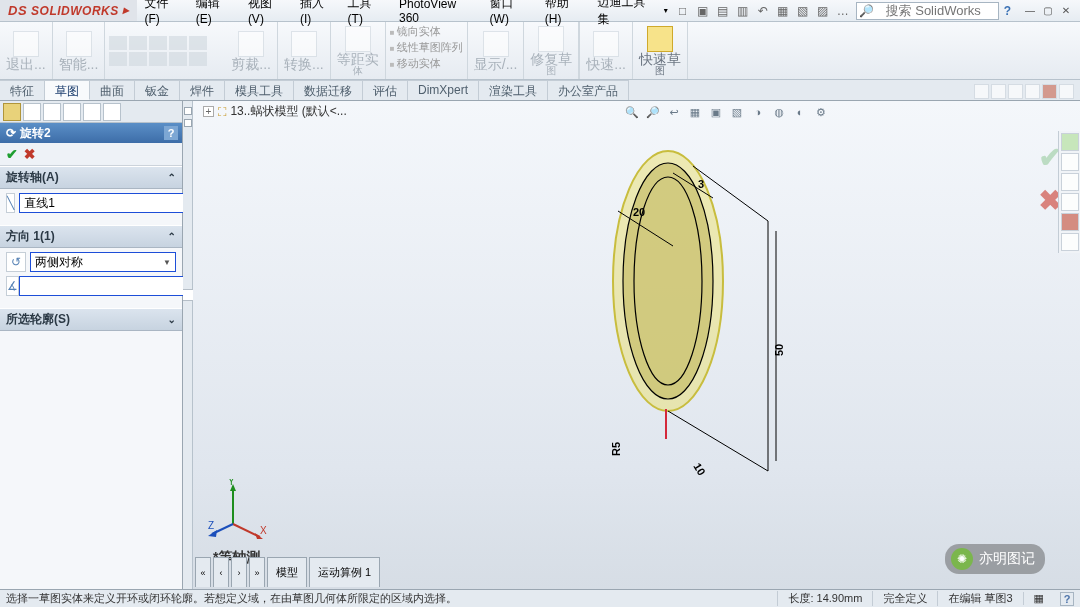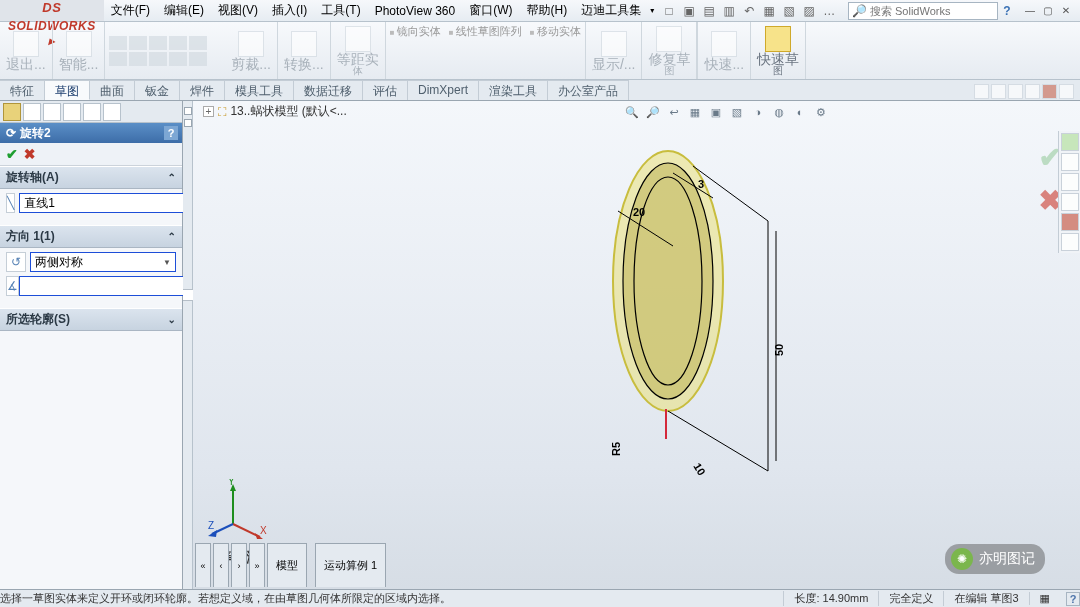--- a/index.html
+++ b/index.html
@@ -1,38 +1,38 @@
 <!DOCTYPE html>
 <html><head>
 <meta charset="utf-8">
 <style>
   * { margin:0; padding:0; box-sizing:border-box; font-family:"Microsoft YaHei","SimSun",Arial,sans-serif; }
   body { width:1080px; height:607px; overflow:hidden; background:#fff; font-size:12px; }
 
   
   .menubar { height:22px; display:flex; align-items:center; background:linear-gradient(#f6f8fb,#e6ecf2); border-bottom:1px solid #b7c2cc; }
-  .sw-logo { display:flex; align-items:center; gap:4px; padding:0 8px; font-weight:bold; background:#e0e4ea; height:100%; color:#c0392b; font-style:italic; font-size:12px; letter-spacing:.5px;flex-direction:column;}
+  .sw-logo { display:flex; align-items:center; gap:4px; padding:0 8px; font-weight:bold; background:#e0e4ea; height:100%; color:#c0392b; font-style:italic; font-size:12px; letter-spacing:.5px;}
   .sw-logo .s { font-size:13px; }
   .menubar .mitem { padding:2px 7px; cursor:default; }
   .menubar .spacer { flex:1; }
   .menubar .doc-icons { display:flex; gap:2px; padding:0 4px; align-items:center;}
   .tiny-ic { width:18px; height:18px; border:1px solid transparent; display:flex; align-items:center; justify-content:center; color:#666;}
   .searchbox { display:flex; align-items:center; border:1px solid #a7b5c2; background:#fff; height:18px; width:150px; padding:0 3px; gap:3px;}
-  .searchbox input { border:none; outline:none; width:100%; font-size:11px;}
+  .searchbox input { border:none; outline:none; width:100%; font-size:13px;margin-left:8px;}
   .win-ctrl { display:flex; gap:2px; padding:0 6px;}
   .win-ctrl span { width:16px; height:14px; display:flex; align-items:center; justify-content:center; font-size:10px; color:#555; border:1px solid transparent;}
 
   
   .ribbon { height:58px; background:linear-gradient(#f7f9fc,#e6ebf1); border-bottom:1px solid #b7c2cc; display:flex;}
   .rgroup { display:flex; flex-direction:column; align-items:center; justify-content:center; padding:1px 6px; border-right:1px solid #cfd7de; color:#6a7480; min-width:42px;}
   .rgroup.dis { color:#a8b1ba; }
   .rgroup .gic { width:26px; height:26px; border:1px solid #cfd7de; background:#fff; margin-bottom:1px; opacity:.6; }
   .rgroup .glab { font-size:14px; text-align:center; line-height:12px;}
   .rgroup .sub { font-size:10px; line-height:11px;}
-  .rsub { display:flex; flex-direction:row; font-size:11px; color:#999; padding:2px 4px; gap:8px;}
+  .rsub { display:flex; flex-direction:column; font-size:11px; color:#999; padding:2px 4px; gap:1px;}
   .rsub span::before { content:"■ "; color:#bbb; font-size:8px;}
   .rsketch { display:flex; flex-wrap:wrap; width:120px; height:100%; align-content:center; gap:2px; padding:0 4px;}
   .rsketch .sic { width:18px; height:14px; background:#cfd7de; opacity:.6;}
 
   
   .cmdtabs { height:21px; display:flex; background:#e4eaf0; border-bottom:1px solid #9aa6b1; font-size:12px;}
   .cmdtabs .tab { padding:2px 10px; border-right:1px solid #c3ccd5; border-top:1px solid #c3ccd5; background:#e4eaf0; color:#50606e;}
   .cmdtabs .tab.active { background:#f8fafc; border-bottom:1px solid #f8fafc; color:#1b3d6d; }
   .cmdtabs .flex { flex:1; }
   .cmdtabs .tray { display:flex; gap:2px; padding:2px 6px 0 0; align-items:center;}
@@ -82,23 +82,23 @@
   .rtoolbar span { width:18px; height:18px; border:1px solid #c3ccd5; background:#fff; opacity:.85;}
   .triad { position:absolute; left:15px; bottom:50px; }
   .viewlabel { position:absolute; left:20px; bottom:22px; font-size:14px; font-weight:bold; color:#333;}
   .watermark { position:absolute; right:35px; bottom:15px; display:flex; align-items:center; gap:6px; color:#fff; font-size:14px; background:rgba(80,80,80,.45); padding:4px 10px 4px 6px; border-radius:14px;}
   .watermark .circ { width:22px; height:22px; border-radius:50%; background:#7bb64d; display:flex; align-items:center; justify-content:center; font-size:12px;}
   .ellipse { position:absolute; left:365px; top:40px; }
   .dims text { font-size:11px; font-weight:bold; fill:#000; }
 
   
   .btabs { position:absolute; left:2px; bottom:2px; display:flex; font-size:11px;}
-  .btabs .bt { border:1px solid #9aa6b1; border-bottom:none; background:#e4eaf0; padding:14px 8px; margin-right:8px;}
+  .btabs .bt { border:1px solid #9aa6b1; border-bottom:none; background:#e4eaf0; padding:7px 8px; margin-right:2px;}
   .btabs .arrow { width:16px; border:1px solid #9aa6b1; border-bottom:none; background:#e4eaf0; display:flex; align-items:center; justify-content:center; margin-right:2px; font-size:9px;}
-  .status { position:absolute; bottom:0; left:0; right:0; height:18px; background:#e4eaf0; border-top:1px solid #9aa6b1; display:flex; align-items:center; padding:0 0; font-size:11px; color:#333;}
+  .status { position:absolute; bottom:0; left:0; right:0; height:18px; background:#e4eaf0; border-top:1px solid #9aa6b1; display:flex; align-items:center; padding:0 6px; font-size:11px; color:#333;}
   .status .l { flex:2; white-space:nowrap; overflow:hidden; text-overflow:ellipsis;}
   .status .cell { padding:0 10px; border-left:1px solid #c3ccd5;}
   .status .r { flex:1;}
   .status .qm { width:14px; height:14px; border:1px solid #a7b5c2; display:flex; align-items:center; justify-content:center; color:#4d74aa; font-weight:bold; margin-left:6px;}
 </style>
 </head>
 <body>
 
 <div class="menubar">
   <div class="sw-logo">

